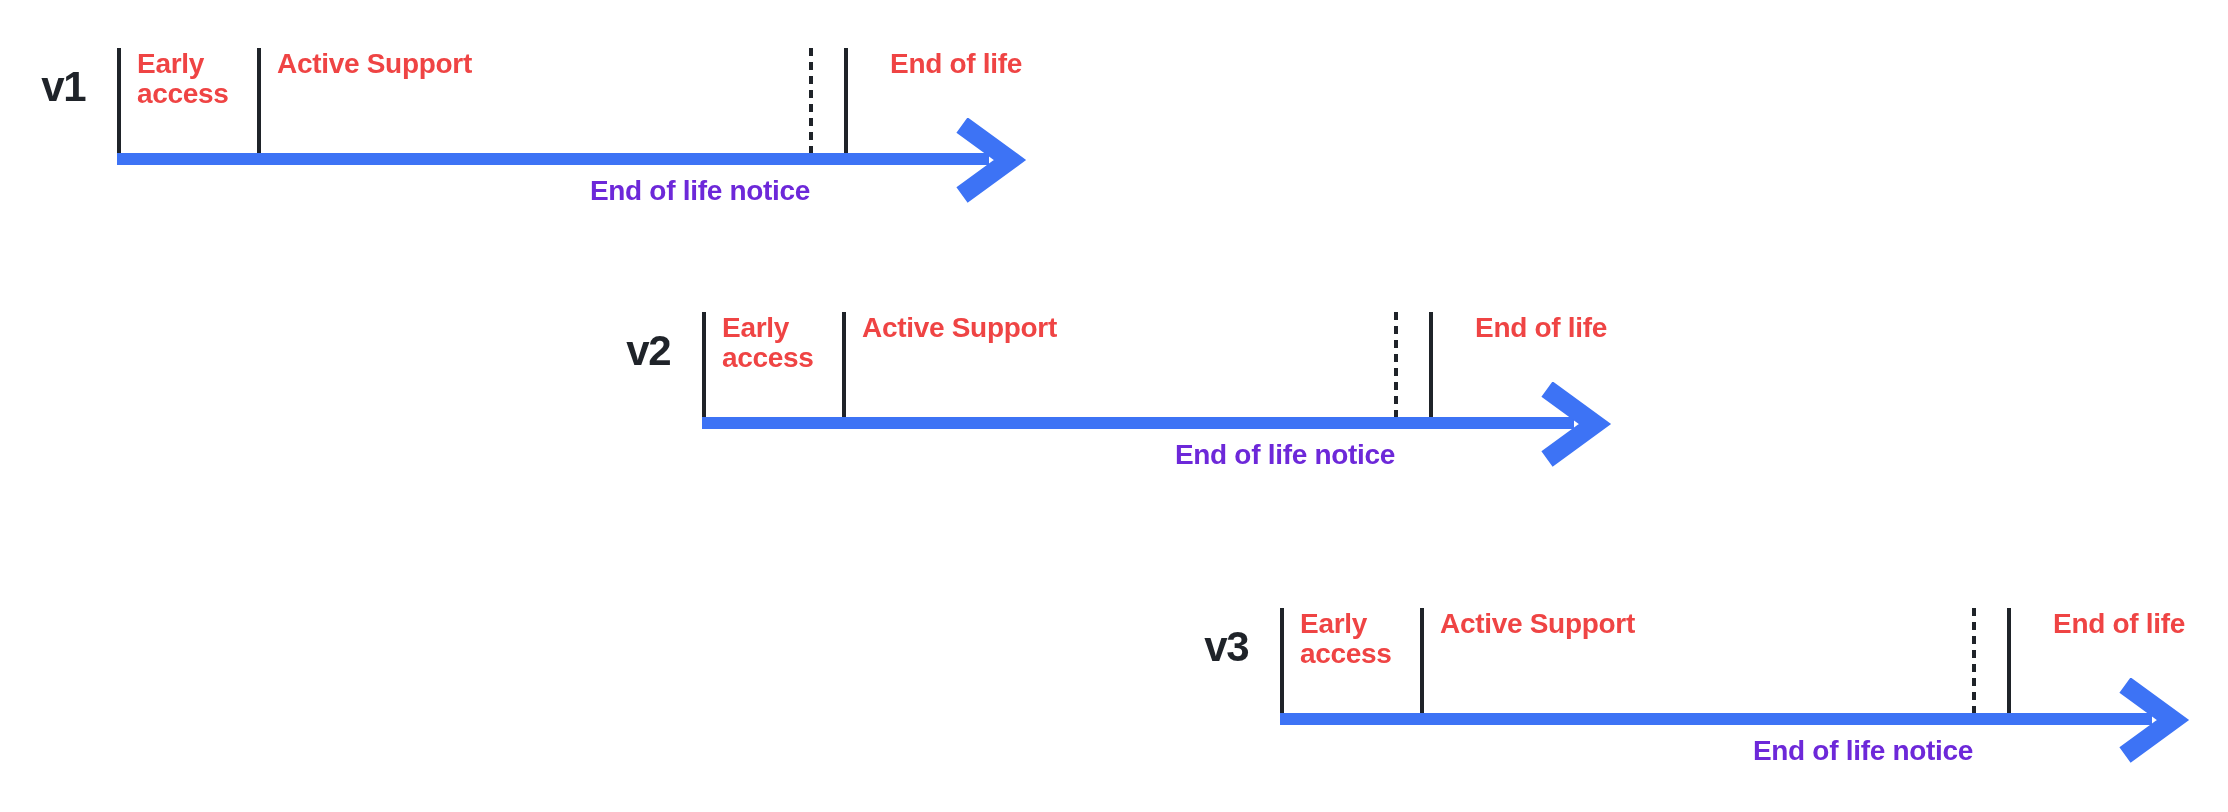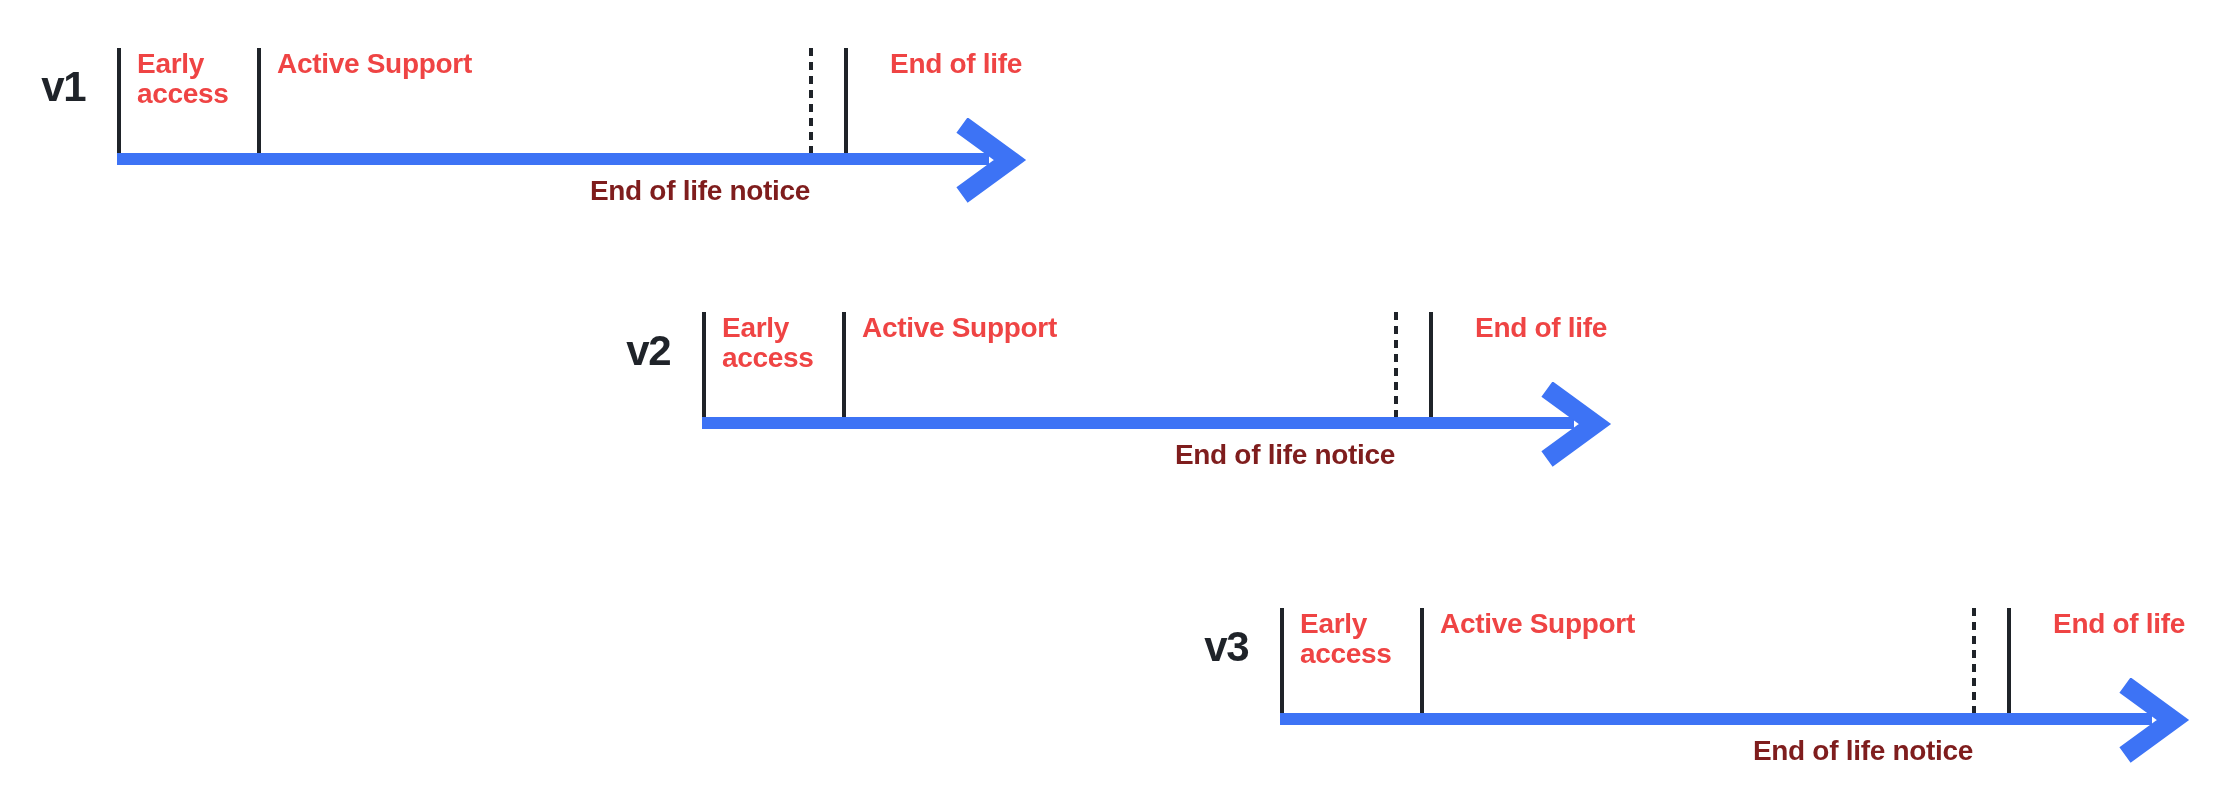--- a/index.html
+++ b/index.html
@@ -74,21 +74,21 @@
   .notice-label {
     position: absolute;
     left: 433px;
     top: 127px;
     width: 300px;
     text-align: center;
     font-size: 28px;
     font-weight: 700;
     letter-spacing: -0.3px;
     white-space: nowrap;
-    color: #7f1d1d;
+    color: #6d28d9;
   }
   .arrow-svg {
     position: absolute;
     left: 0;
     top: 70px;
     width: 910px;
     height: 90px;
     display: block;
   }
 </style>

